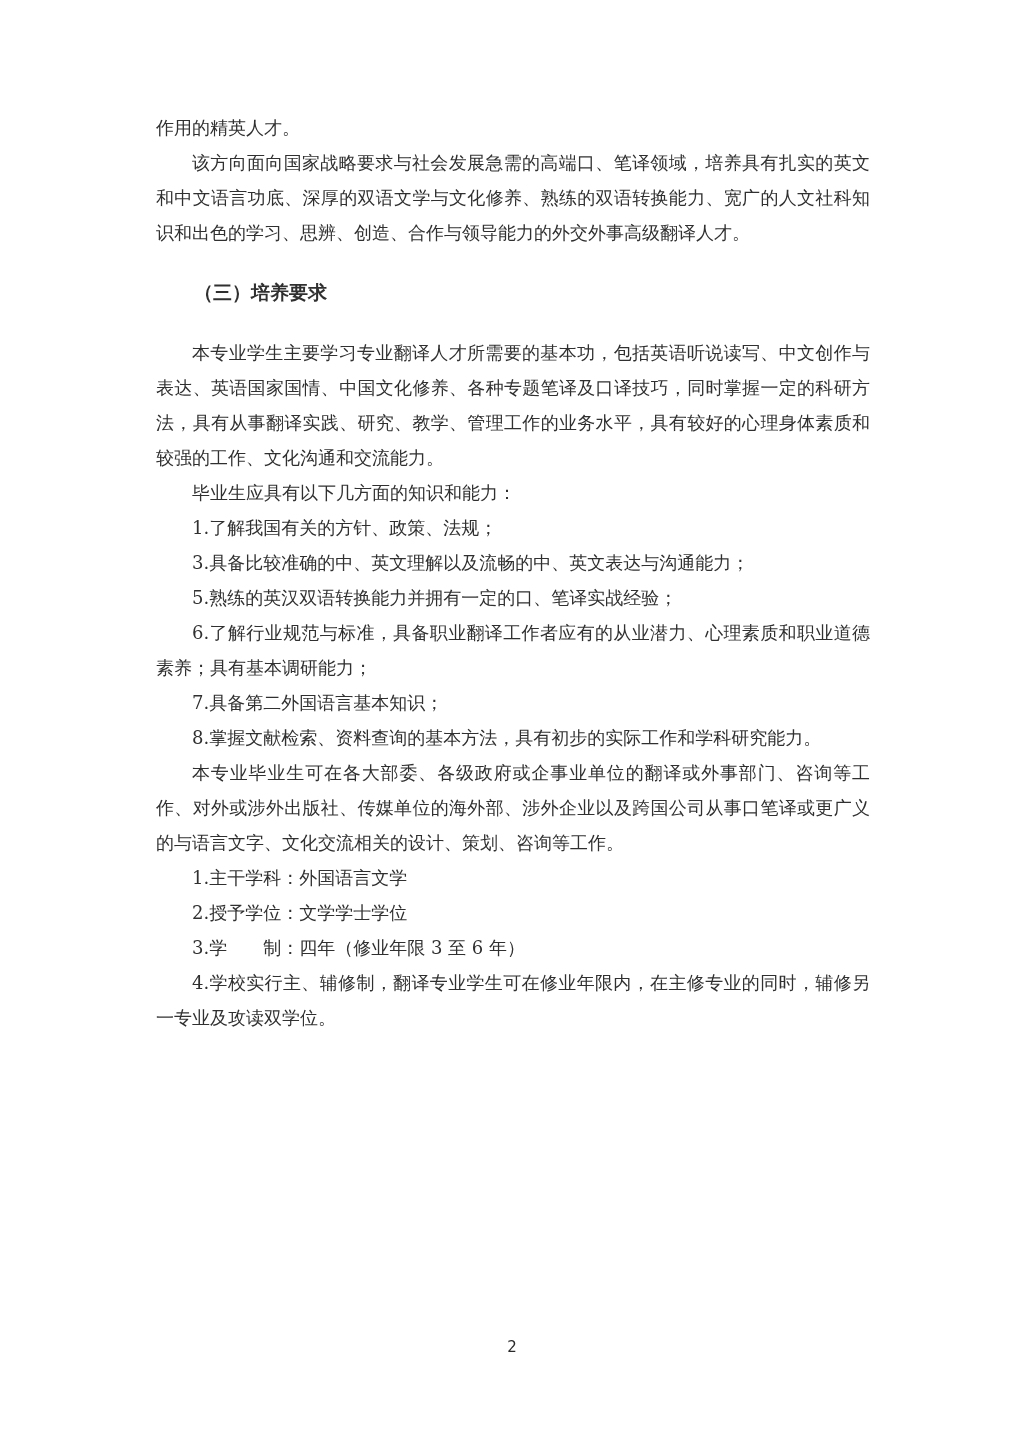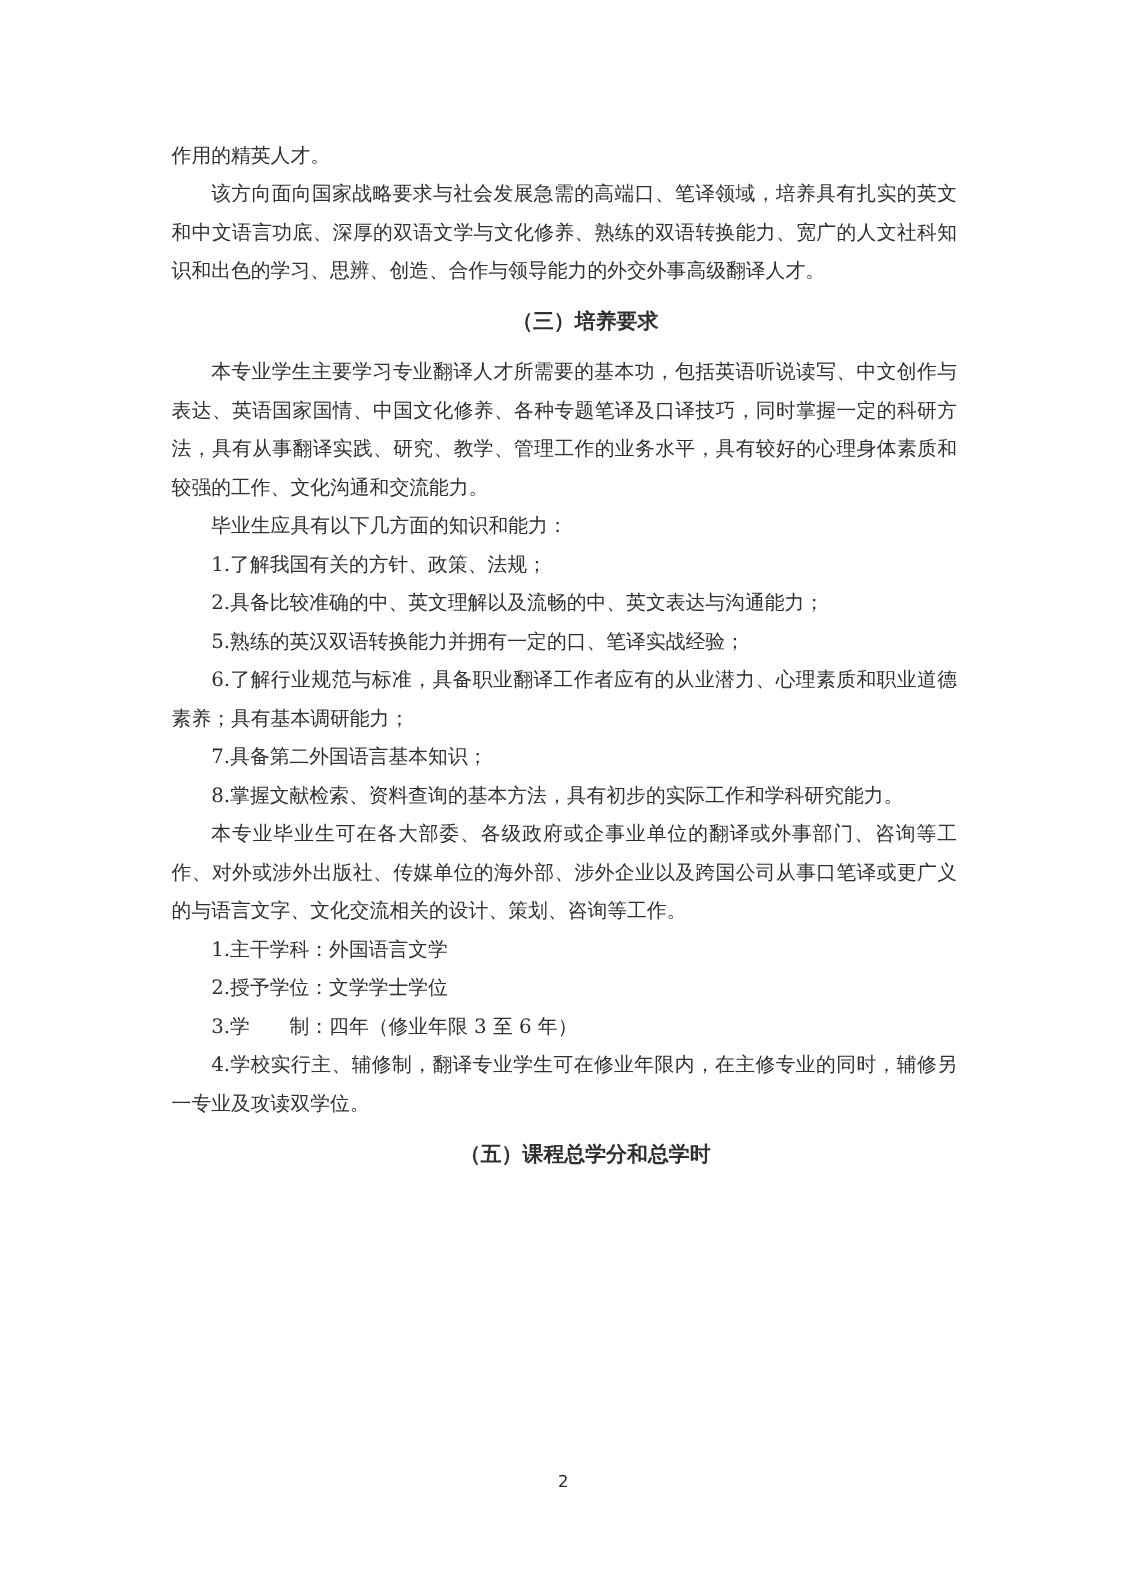--- a/index.html
+++ b/index.html
@@ -12,41 +12,40 @@
     width: 1024px;
     height: 1448px;
     background: #ffffff;
     font-family: "DejaVu Serif", "Liberation Serif", serif;
     color: #303030;
     overflow: hidden;
   }
   .content {
     position: absolute;
     left: 156px;
-    top: 124px;
+    top: 110px;
     width: 714px;
   }
   .para {
     margin: 0;
     font-size: 18px;
     line-height: 35px;
     text-align: justify;
     text-justify: inter-ideograph;
     word-break: break-all;
   }
   .para.indent {
     text-indent: 2em;
   }
   .heading {
-    margin: 11px 0;
+    margin: 25px 0;
     font-size: 19px;
     line-height: 35px;
     font-weight: bold;
     text-indent: 2em;
-    text-align: center;
   }
   .page-number {
     position: absolute;
     top: 1338px;
     left: 0;
     width: 100%;
     text-align: center;
     font-size: 15px;
     font-family: "DejaVu Sans", "Liberation Sans", sans-serif;
     color: #2a2a2a;
@@ -56,26 +55,25 @@
 <body>
 
 <div class="page">
   <div class="content">
     <p class="para">作用的精英人才。</p>
     <p class="para indent">该方向面向国家战略要求与社会发展急需的高端口、笔译领域，培养具有扎实的英文和中文语言功底、深厚的双语文学与文化修养、熟练的双语转换能力、宽广的人文社科知识和出色的学习、思辨、创造、合作与领导能力的外交外事高级翻译人才。</p>
     <h3 class="heading">（三）培养要求</h3>
     <p class="para indent">本专业学生主要学习专业翻译人才所需要的基本功，包括英语听说读写、中文创作与表达、英语国家国情、中国文化修养、各种专题笔译及口译技巧，同时掌握一定的科研方法，具有从事翻译实践、研究、教学、管理工作的业务水平，具有较好的心理身体素质和较强的工作、文化沟通和交流能力。</p>
     <p class="para indent">毕业生应具有以下几方面的知识和能力：</p>
     <p class="para indent">1.了解我国有关的方针、政策、法规；</p>
-    <p class="para indent">2.具备比较准确的中、英文理解以及流畅的中、英文表达与沟通能力；</p>
+    <p class="para indent">3.具备比较准确的中、英文理解以及流畅的中、英文表达与沟通能力；</p>
     <p class="para indent">5.熟练的英汉双语转换能力并拥有一定的口、笔译实战经验；</p>
     <p class="para indent">6.了解行业规范与标准，具备职业翻译工作者应有的从业潜力、心理素质和职业道德素养；具有基本调研能力；</p>
     <p class="para indent">7.具备第二外国语言基本知识；</p>
     <p class="para indent">8.掌握文献检索、资料查询的基本方法，具有初步的实际工作和学科研究能力。</p>
     <p class="para indent">本专业毕业生可在各大部委、各级政府或企事业单位的翻译或外事部门、咨询等工作、对外或涉外出版社、传媒单位的海外部、涉外企业以及跨国公司从事口笔译或更广义的与语言文字、文化交流相关的设计、策划、咨询等工作。</p>
     <p class="para indent">1.主干学科：外国语言文学</p>
     <p class="para indent">2.授予学位：文学学士学位</p>
     <p class="para indent">3.学　　制：四年（修业年限 3 至 6 年）</p>
     <p class="para indent">4.学校实行主、辅修制，翻译专业学生可在修业年限内，在主修专业的同时，辅修另一专业及攻读双学位。</p>
-    <h3 class="heading">（五）课程总学分和总学时</h3>
   </div>
   <div class="page-number">2</div>
 </div>
 
 </body></html>

